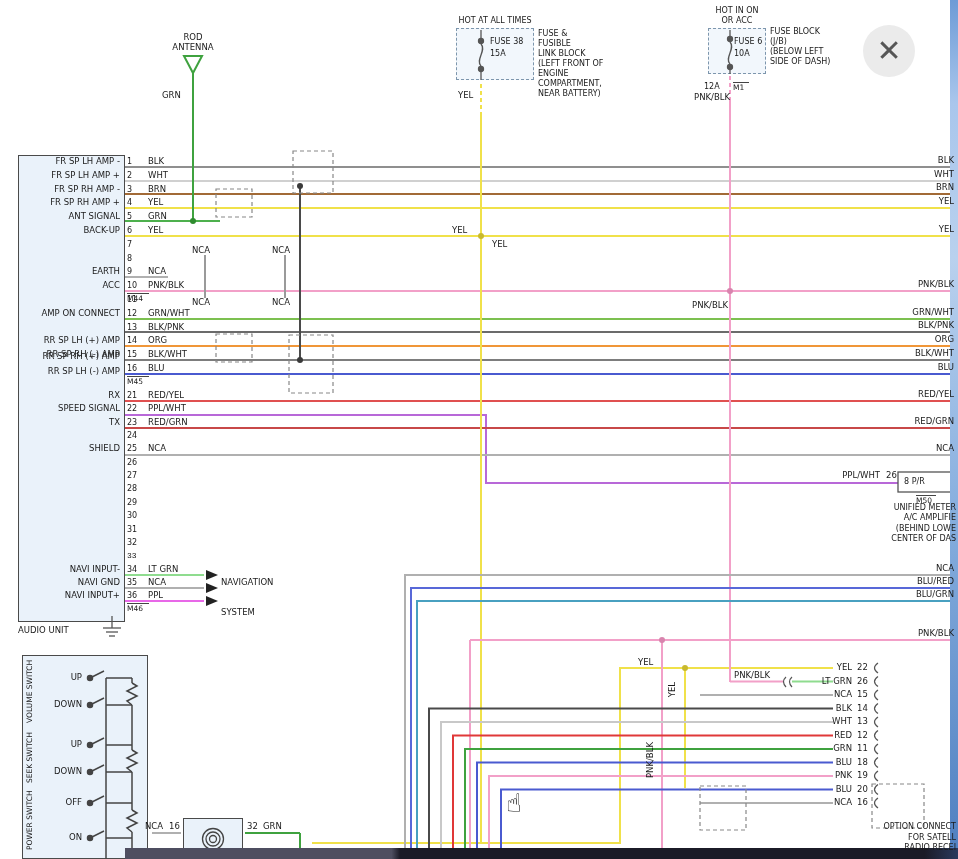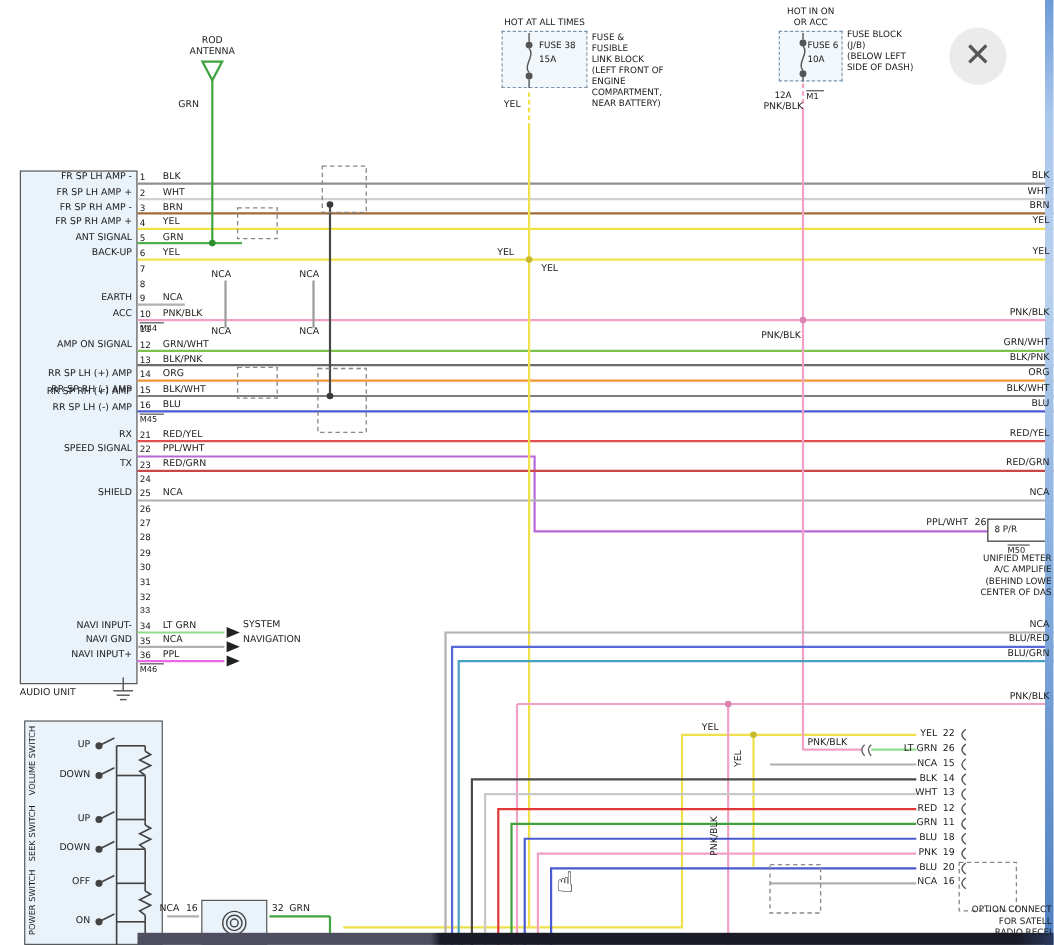--- a/index.html
+++ b/index.html
@@ -233,21 +233,21 @@
   <div class="lbl" style="left:192px;top:298px">NCA</div>
   <div class="lbl" style="left:272px;top:298px">NCA</div>
   <div class="lbl" style="left:692px;top:301px">PNK/BLK</div>
 
   <div class="lbl conn" style="left:127px;top:293px">M44</div>
   <div class="lbl conn" style="left:127px;top:376px">M45</div>
   <div class="lbl conn" style="left:127px;top:603px">M46</div>
   <div class="lbl" style="left:18px;top:626px">AUDIO UNIT</div>
 
   <div class="lbl" style="left:221px;top:578px">NAVIGATION</div>
-  <div class="lbl" style="left:221px;top:564px">SYSTEM</div>
+  <div class="lbl" style="left:221px;top:608px">SYSTEM</div>
 
   <div class="lbl r" style="left:826px;top:471px;width:54px">PPL/WHT</div>
   <div class="lbl" style="left:886px;top:471px">26</div>
   <div class="lbl sm" style="left:904px;top:477px">8 P/R</div>
   <div class="lbl conn" style="left:916px;top:495px;width:20px">M50</div>
 
   <div class="lbl" style="left:638px;top:658px">YEL</div>
   <div class="lbl rot" style="left:668px;top:682px">YEL</div>
   <div class="lbl rot" style="left:646px;top:742px">PNK/BLK</div>
   <div class="lbl" style="left:734px;top:671px">PNK/BLK</div>
@@ -285,21 +285,21 @@
     <div class="lbl sm" style="left: 127px; top: 253.6px;">8</div>
     <div class="lbl sm" style="left: 127px; top: 267.4px;">9</div>
     <div class="lbl" style="left: 148px; top: 267.4px;">NCA</div>
     <div class="lbl r" style="left: 20px; top: 267.4px; width: 100px;">EARTH</div>
     <div class="lbl sm" style="left: 127px; top: 281.2px;">10</div>
     <div class="lbl" style="left: 148px; top: 281.2px;">PNK/BLK</div>
     <div class="lbl r" style="left: 20px; top: 281.2px; width: 100px;">ACC</div>
     <div class="lbl sm" style="left: 127px; top: 295px;">11</div>
     <div class="lbl sm" style="left: 127px; top: 308.8px;">12</div>
     <div class="lbl" style="left: 148px; top: 308.8px;">GRN/WHT</div>
-    <div class="lbl r" style="left: 20px; top: 308.8px; width: 100px;">AMP ON SIGNAL</div>
+    <div class="lbl r" style="left: 20px; top: 308.8px; width: 100px;">AMP ON CONNECT</div>
     <div class="lbl sm" style="left: 127px; top: 322.6px;">13</div>
     <div class="lbl" style="left: 148px; top: 322.6px;">BLK/PNK</div>
     <div class="lbl r" style="left: 20px; top: 322.6px; width: 100px; margin-top: 44px;">RR SP LH (-) AMP</div>
     <div class="lbl sm" style="left: 127px; top: 336.4px;">14</div>
     <div class="lbl" style="left: 148px; top: 336.4px;">ORG</div>
     <div class="lbl r" style="left: 20px; top: 336.4px; width: 100px;">RR SP LH (+) AMP</div>
     <div class="lbl sm" style="left: 127px; top: 350.2px;">15</div>
     <div class="lbl" style="left: 148px; top: 350.2px;">BLK/WHT</div>
     <div class="lbl r" style="left: 20px; top: 350.2px; width: 100px;">RR SP RH (-) AMP</div>
     <div class="lbl sm" style="left: 127px; top: 364px;">16</div>

